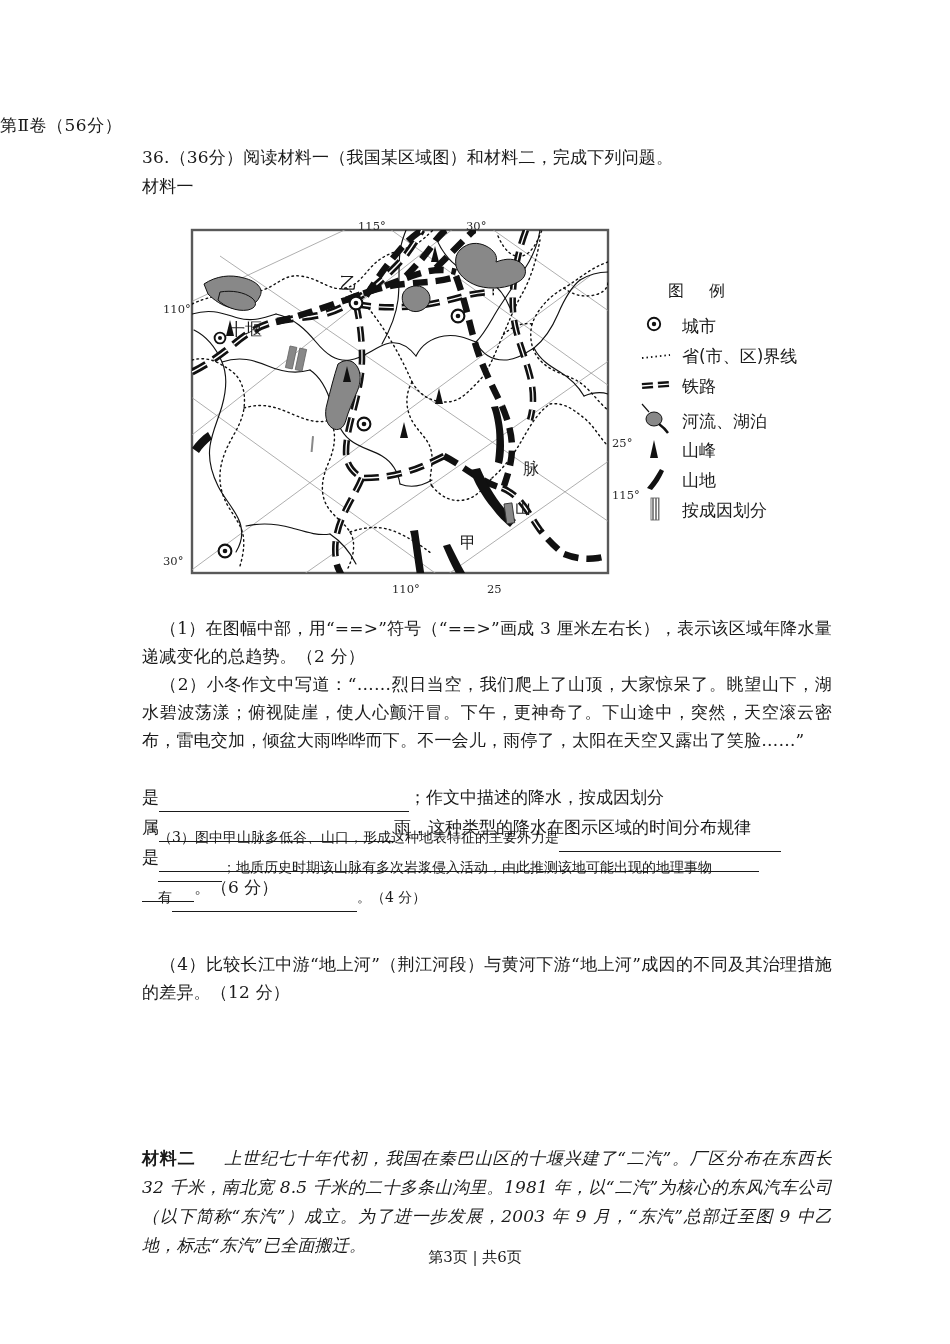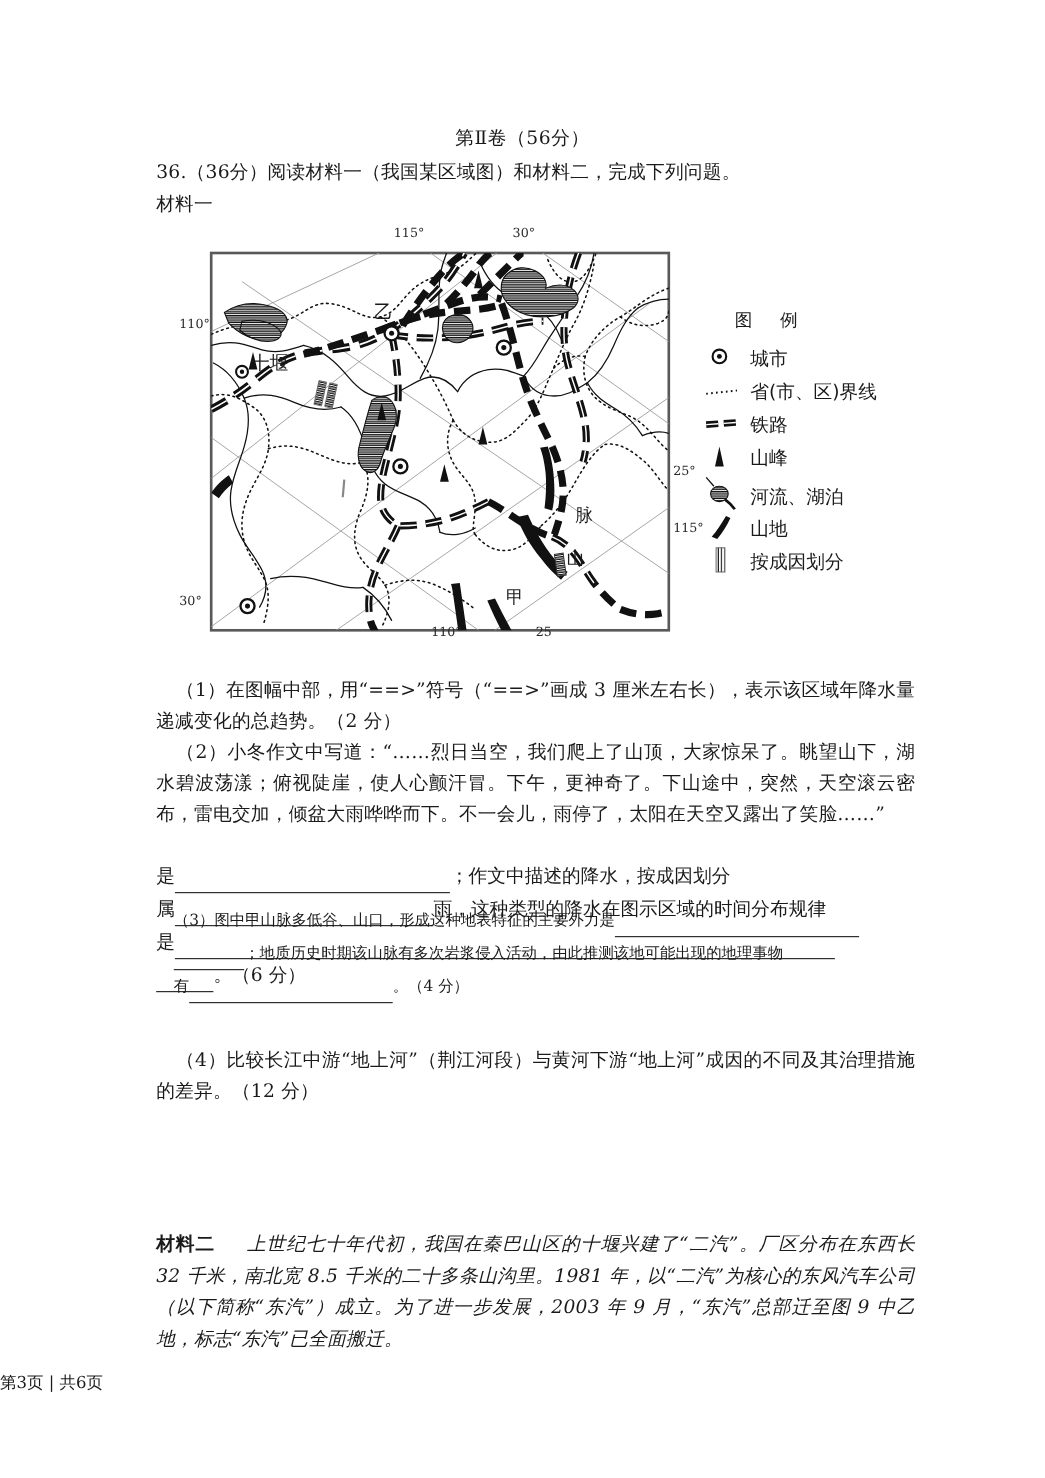--- a/index.html
+++ b/index.html
@@ -21,21 +21,21 @@
     left: 0; top: 0;
     width: 950px;
     height: 1344px;
   }
 
   
   .center-title {
     position: absolute;
     left: 0; top: 114px;
     width: 950px;
-    text-align: center;
+    text-align: left;
     font-size: 17px;
     letter-spacing: 0.5px;
   }
 
   .para {
     position: absolute;
     font-size: 17px;
     line-height: 28px;
     letter-spacing: 0.2px;
     text-align: justify;
@@ -44,21 +44,21 @@
 
   .q36 { left: 142px; top: 143px; width: 690px; }
   .mat1 { left: 142px; top: 172px; width: 300px; }
 
   .q1  { left: 142px; top: 614px; width: 690px; text-indent: 18px; }
   .q2  { left: 142px; top: 670px; width: 690px; text-indent: 18px; }
   .q2b { left: 142px; top: 754px; width: 690px; text-indent: 74px; }
   .q4  { left: 142px; top: 950px; width: 690px; text-indent: 18px; }
 
   .mat2 {
-    left: 142px; top: 1117px; width: 690px;
+    left: 142px; top: 1144px; width: 690px;
     font-family: "DejaVu Serif", "Liberation Serif", serif;
     font-style: italic;
     line-height: 29px;
     text-indent: 0;
   }
   .mat2 .lead { font-weight: bold; font-style: normal; }
 
   
   .blankline {
     display: inline-block;
@@ -77,21 +77,21 @@
   .q2-lines { position:absolute; left:142px; top:782px; width:690px; font-size:17px; line-height:30px; }
   .q2-lines .row { white-space: nowrap; }
 
   .q3-lines { position:absolute; left:142px; top:822px; width:692px; font-size:14px; line-height:30px;margin-left:16px; }
 
   
   .footer {
     position: absolute;
     left: 0; top: 1248px;
     width: 950px;
-    text-align: left;
+    text-align: center;
     font-size: 15px;
     color: #1a1a1a;
   }
 
   
   .map-area {
     position: absolute;
     left: 160px; top: 196px;
     width: 660px; height: 400px;
   }
@@ -123,20 +123,21 @@
     font-size: 17px;
     white-space: nowrap;
     font-family: "DejaVu Sans", "Liberation Sans", sans-serif;
   }
 
   .coord {
     position: absolute;
     font-size: 11.5px;
     font-family: "DejaVu Serif", "Liberation Serif", serif;
     color: #2a2a2a;
+    margin-top: 15px;
   }
 </style>
 </head>
 <body>
 
 <div class="page">
 
   <div class="center-title">第Ⅱ卷（56分）</div>
   <div class="para q36">36.（36分）阅读材料一（我国某区域图）和材料二，完成下列问题。</div>
   <div class="para mat1">材料一</div>
@@ -397,49 +398,49 @@
     <div class="legend-row">
       <span class="legend-sym">
         <svg width="36" height="26">
           <path d="M2 14 L30 12" fill="none" stroke="#111" stroke-width="6" stroke-dasharray="11 5"></path>
           <path d="M2 14 L30 12" fill="none" stroke="#fff" stroke-width="1.3" stroke-dasharray="11 5"></path>
         </svg>
       </span>
       <span class="legend-label">铁路</span>
     </div>
 
-    <div class="legend-row">
-      <span class="legend-sym">
-        <svg width="36" height="26">
-            <path d="M10 22 L14 4 L18 22 Z" fill="#111"></path>
-          </svg>
-      </span>
-      <span class="legend-label">山峰</span>
-    </div>
-
     <div class="legend-row" style="height:34px">
       <span class="legend-sym">
         <svg width="36" height="32">
           <defs>
               <pattern id="lh2" patternUnits="userSpaceOnUse" width="4" height="4">
             <rect width="4" height="4" fill="#fff"></rect>
                 <path d="M0 1 H4 M0 3 H4" stroke="#111" stroke-width="1.1"></path>
           </pattern>
             </defs>
           <path d="M2 2 L9 10" stroke="#111" stroke-width="1.2" fill="none"></path>
           <ellipse cx="14" cy="17" rx="8" ry="7" fill="url(#lh2)" stroke="#111" stroke-width="1"></ellipse>
           <path d="M19 22 C23 25,26 28,28 31" stroke="#111" stroke-width="2.4" fill="none"></path>
         </svg>
       </span>
       <span class="legend-label" style="top:8px">河流、湖泊</span>
     </div>
 
     <div class="legend-row">
       <span class="legend-sym">
         <svg width="36" height="26">
+            <path d="M10 22 L14 4 L18 22 Z" fill="#111"></path>
+          </svg>
+      </span>
+      <span class="legend-label">山峰</span>
+    </div>
+
+    <div class="legend-row">
+      <span class="legend-sym">
+        <svg width="36" height="26">
           <path d="M20 3 C16 10,12 16,7 22 L12 24 C17 18,21 12,24 5 Z" fill="#111"></path>
         </svg>
       </span>
       <span class="legend-label">山地</span>
     </div>
 
     <div class="legend-row">
       <span class="legend-sym">
         <svg width="36" height="26">
           <defs>

